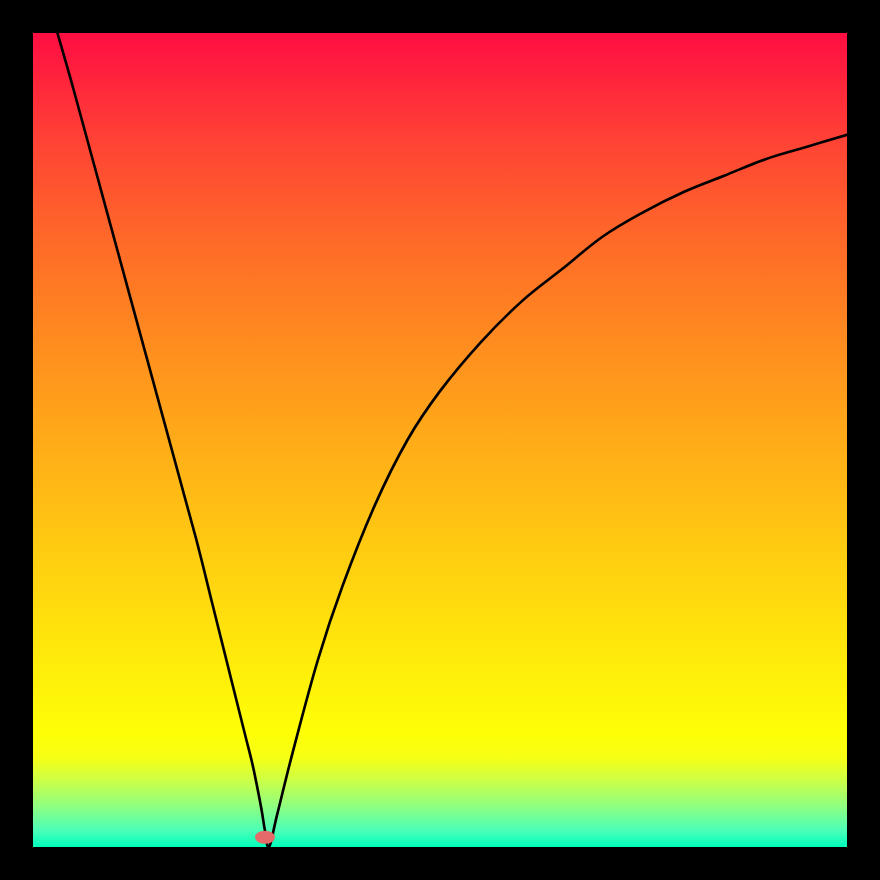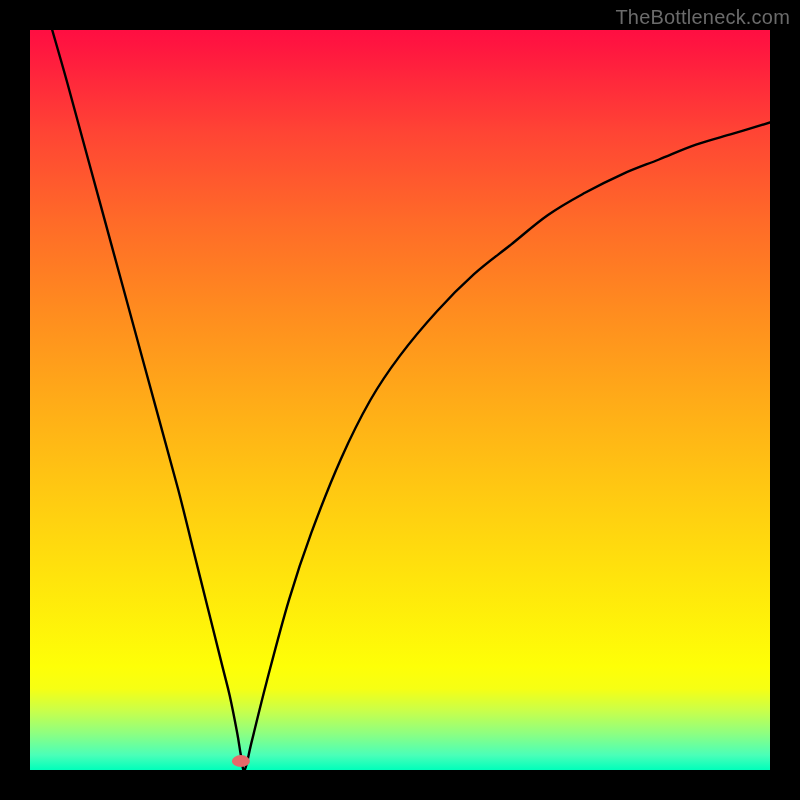--- a/index.html
+++ b/index.html
@@ -56,20 +56,19 @@
     left: 0;
     top: 0;
     width: 740px;
     height: 740px;
   }
 </style>
 </head>
 <body>
 
 <div class="frame">
-  <div class="watermark">TheBottleneck.com</div>
   <div class="plot-area">
     <svg class="curve" viewBox="0 0 740 740" preserveAspectRatio="none">
       <path fill="none" stroke="#000" stroke-width="2.4" stroke-linecap="round" stroke-linejoin="round" d="M 22.2 0 C 24.864 9.323999999999991, 30.34 27.82399999999995, 37 51.799999999999955 C 43.66 75.77599999999995, 51.208 103.89600000000003, 59.2 133.20000000000005 C 67.19200000000001 162.50400000000005, 73.408 185.29600000000002, 81.4 214.60000000000002 C 89.39200000000001 243.90400000000002, 95.608 266.696, 103.60000000000001 296 C 111.59200000000001 325.304, 117.808 348.096, 125.80000000000001 377.40000000000003 C 133.792 406.70400000000006, 141.34 433.492, 148 458.8 C 154.66 484.108, 157.472 496.688, 162.8 518 C 168.12800000000001 539.312, 172.272 555.888, 177.6 577.2 C 182.928 598.5120000000001, 188.404 620.4159999999999, 192.4 636.4 C 196.39600000000002 652.384, 197.136 654.012, 199.8 666 C 202.46400000000003 677.988, 205.20200000000003 692.3439999999999, 207.20000000000002 703 C 209.198 713.6560000000001, 209.56799999999998 718.5400000000001, 210.89999999999998 725.2 C 212.23199999999997 731.86, 212.602 742.664, 214.6 740 C 216.59799999999998 737.336, 218.004 726.384, 222 710.4 C 225.996 694.4159999999999, 230.14000000000001 676.508, 236.8 651.2 C 243.46 625.892, 251.008 596.4399999999999, 259 569.8 C 266.992 543.16, 271.876 528.508, 281.2 503.2 C 290.524 477.892, 300.144 453.176, 310.8 429.2 C 321.456 405.224, 329.744 388.648, 340.40000000000003 370 C 351.05600000000004 351.352, 358.012 341.58399999999995, 370 325.59999999999997 C 381.988 309.616, 393.68000000000006 295.852, 407.00000000000006 281.2 C 420.32000000000005 266.548, 430.68 256.188, 444 244.2 C 457.32 232.212, 467.68 225.25600000000003, 481 214.60000000000002 C 494.32 203.94400000000002, 504.68 194.324, 518 185 C 531.32 175.676, 541.68 170.12599999999998, 555 162.79999999999995 C 568.32 155.47399999999993, 578.68 150.29399999999995, 592 144.29999999999995 C 605.32 138.30599999999995, 615.68 134.82799999999997, 629 129.5 C 642.32 124.17200000000001, 652.68 119.36200000000004, 666 114.70000000000005 C 679.32 110.03800000000005, 689.68 107.59600000000003, 703 103.60000000000002 C 716.32 99.60400000000001, 733.34 94.498, 740 92.5"></path>
       <ellipse cx="210.89999999999998" cy="731.12" rx="9" ry="6" fill="#e66a6a"></ellipse>
     </svg>
   </div>
 </div>
 
 </body></html>

